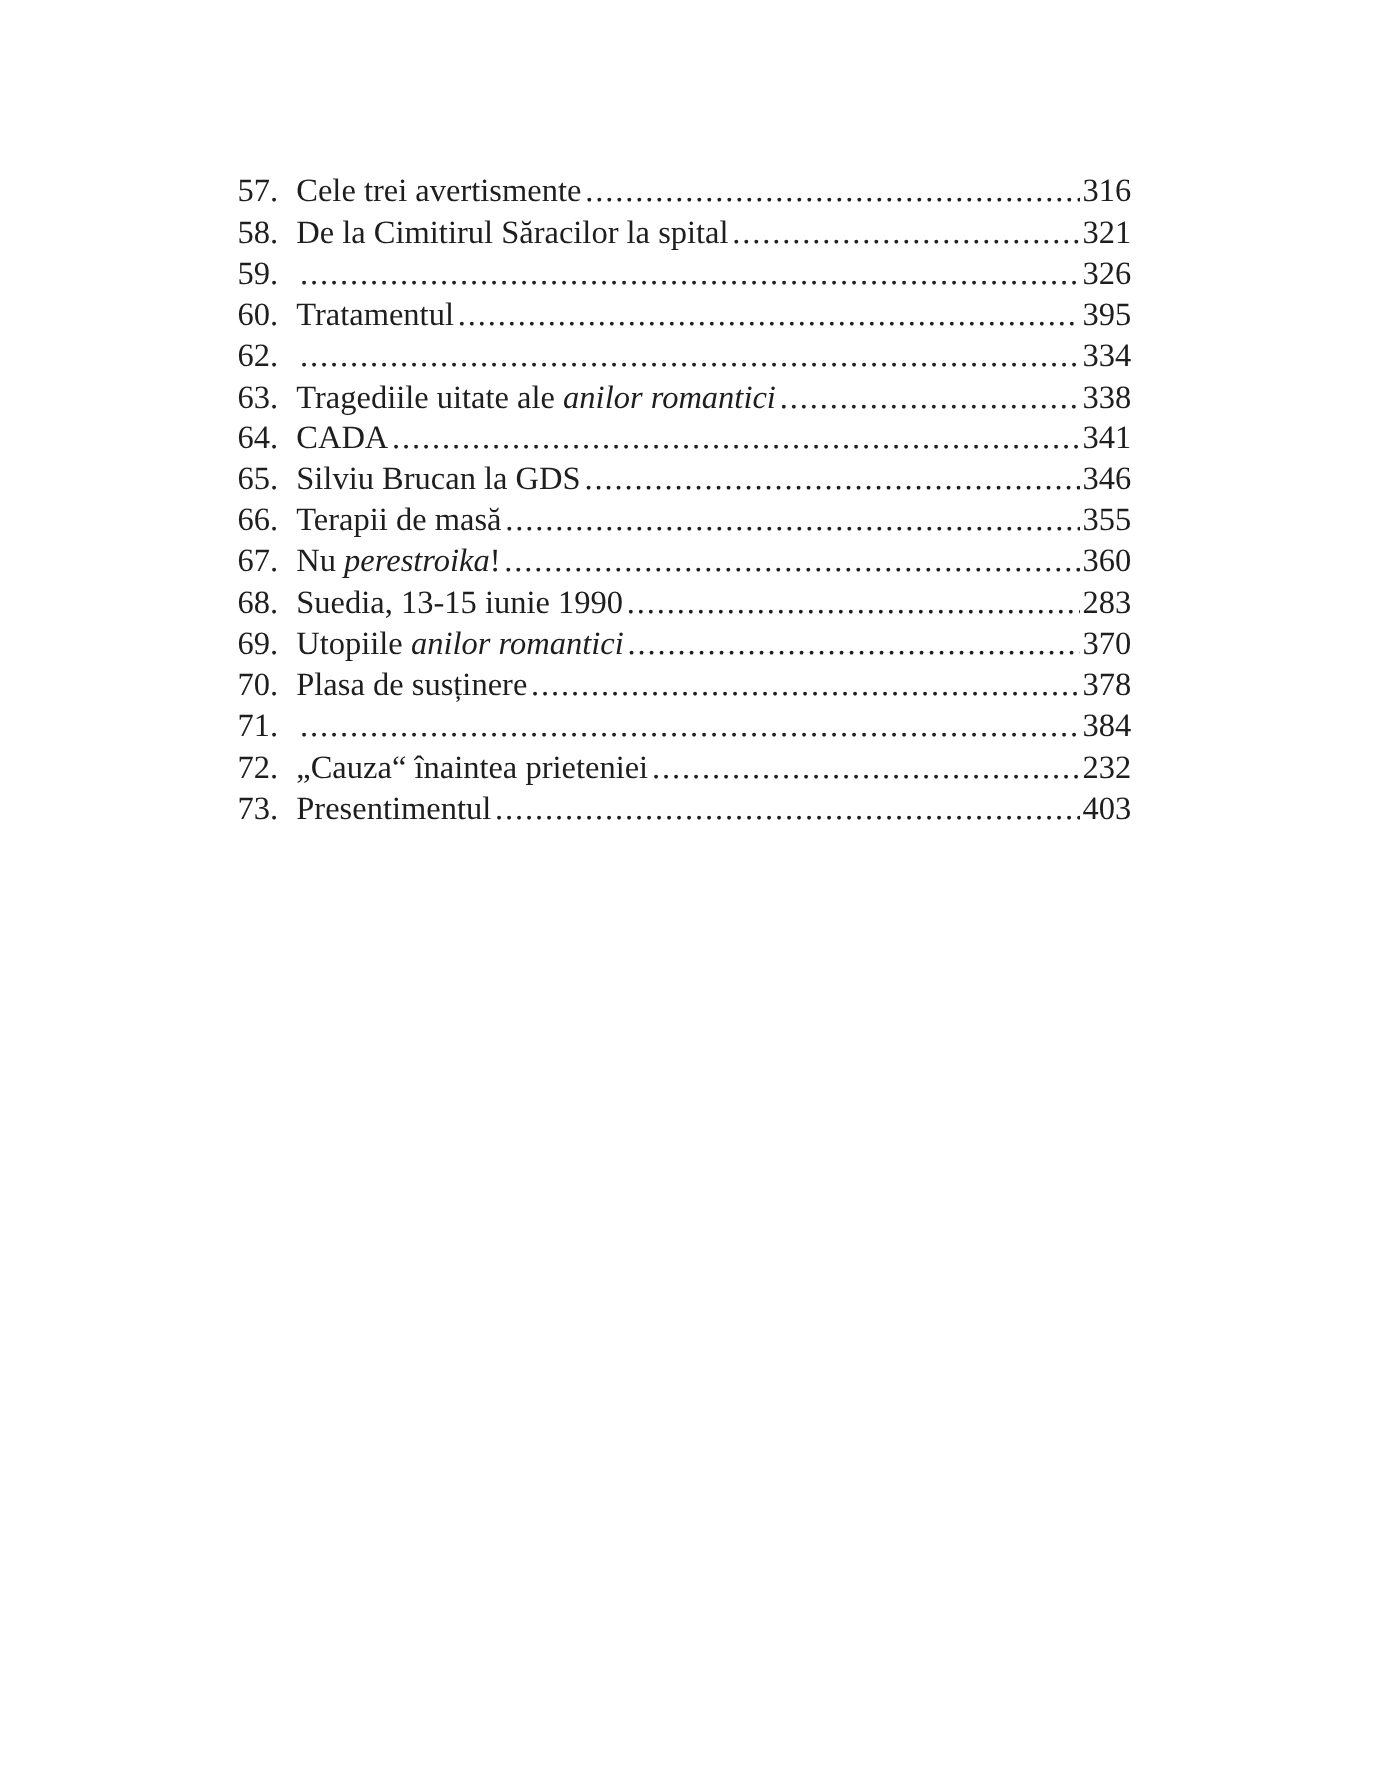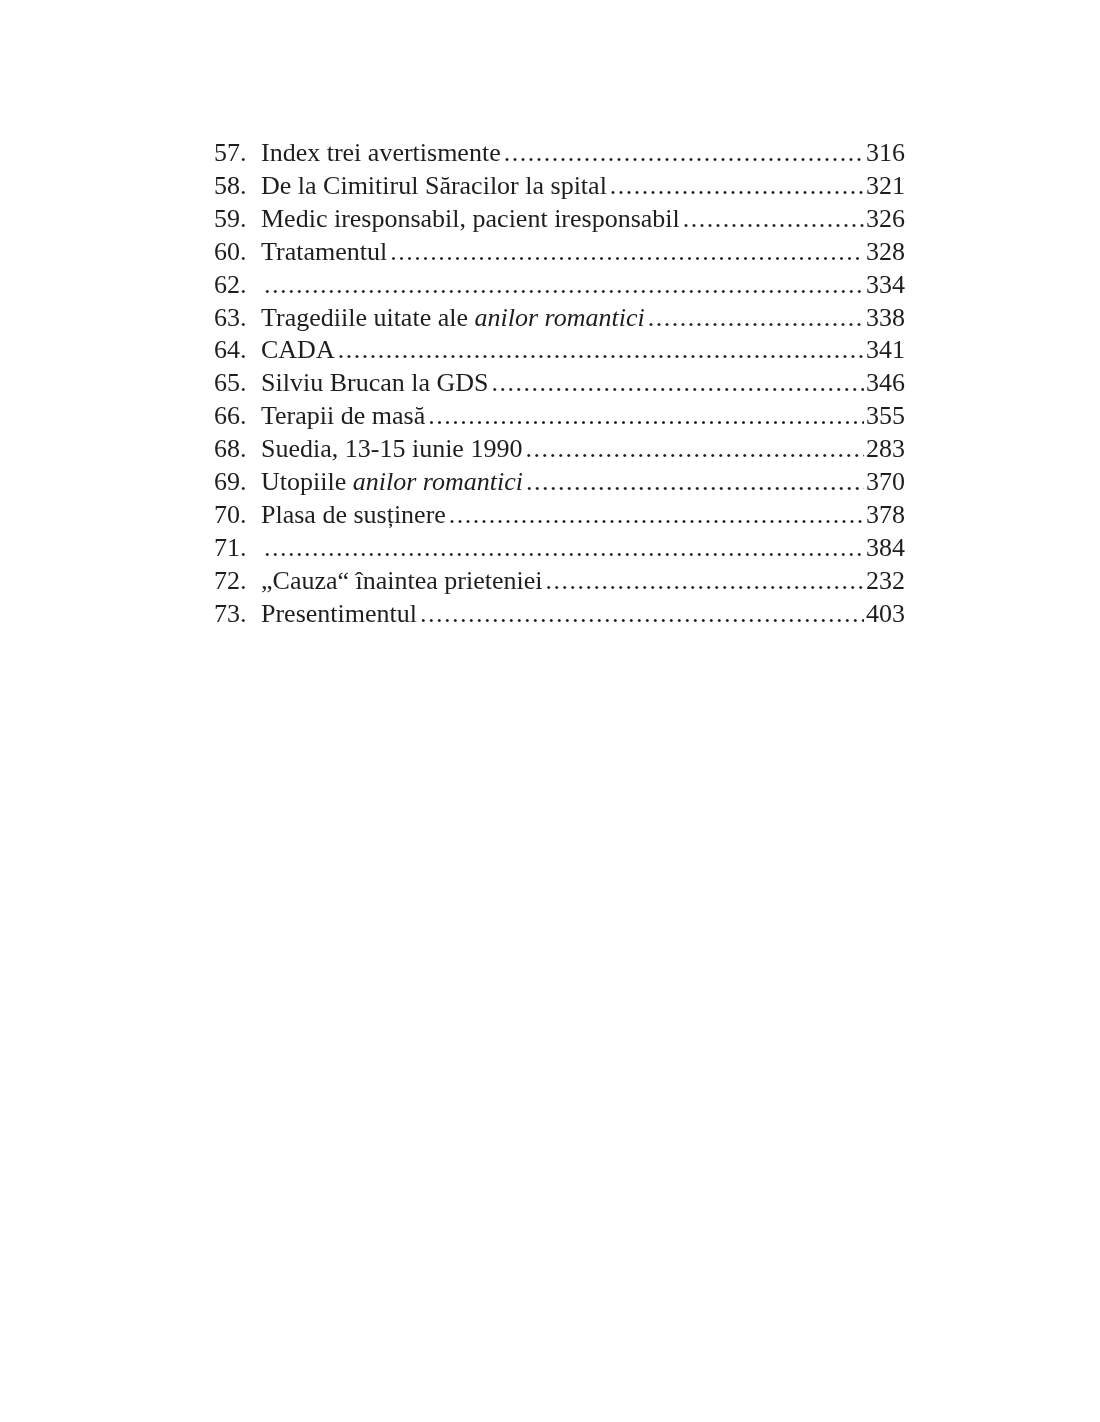--- a/index.html
+++ b/index.html
@@ -33,21 +33,20 @@
     align-items: baseline;
     font-size: 26px;
     line-height: 32.9px;
     white-space: nowrap;
   }
   .num {
     flex: 0 0 auto;
     width: 36px;
     margin-right: 11px;
     text-align: left;
-    margin-left: 24px;
   }
   .title {
     flex: 0 0 auto;
   }
   .title .it, .bm .title {
     font-style: italic;
   }
   .dots {
     flex: 1 1 auto;
     overflow: hidden;
@@ -63,41 +62,40 @@
     text-align: right;
   }
 </style>
 </head>
 <body>
 
 <div class="page">
   <div class="toc-list" id="toc-list">
       <div class="row">
         <span class="num">57.</span>
-        <span class="title"><span>Index trei avertismente</span></span>
+        <span class="title"><span>Cele trei avertismente</span></span>
         <span class="dots"></span>
         <span class="pg">316</span>
       </div>
       <div class="row">
         <span class="num">58.</span>
         <span class="title"><span>De la Cimitirul Săracilor la spital</span></span>
         <span class="dots"></span>
         <span class="pg">321</span>
       </div>
       <div class="row">
         <span class="num">59.</span>
-        <span class="title"><span>Medic iresponsabil, pacient iresponsabil</span></span>
         <span class="dots"></span>
         <span class="pg">326</span>
       </div>
       <div class="row">
         <span class="num">60.</span>
         <span class="title"><span>Tratamentul</span></span>
         <span class="dots"></span>
-        <span class="pg">328</span>
+        <span class="pg">395</span>
       </div>
       <div class="row">
         <span class="num">62.</span>
         <span class="dots"></span>
         <span class="pg">334</span>
       </div>
       <div class="row">
         <span class="num">63.</span>
         <span class="title"><span>Tragediile uitate ale </span><span class="it">anilor romantici</span></span>
         <span class="dots"></span>
@@ -113,20 +111,26 @@
         <span class="num">65.</span>
         <span class="title"><span>Silviu Brucan la GDS</span></span>
         <span class="dots"></span>
         <span class="pg">346</span>
       </div>
       <div class="row">
         <span class="num">66.</span>
         <span class="title"><span>Terapii de masă</span></span>
         <span class="dots"></span>
         <span class="pg">355</span>
+      </div>
+      <div class="row">
+        <span class="num">67.</span>
+        <span class="title"><span>Nu </span><span class="it">perestroika</span><span>!</span></span>
+        <span class="dots"></span>
+        <span class="pg">360</span>
       </div>
       <div class="row">
         <span class="num">68.</span>
         <span class="title"><span>Suedia, 13-15 iunie 1990</span></span>
         <span class="dots"></span>
         <span class="pg">283</span>
       </div>
       <div class="row">
         <span class="num">69.</span>
         <span class="title"><span>Utopiile </span><span class="it">anilor romantici</span></span>

